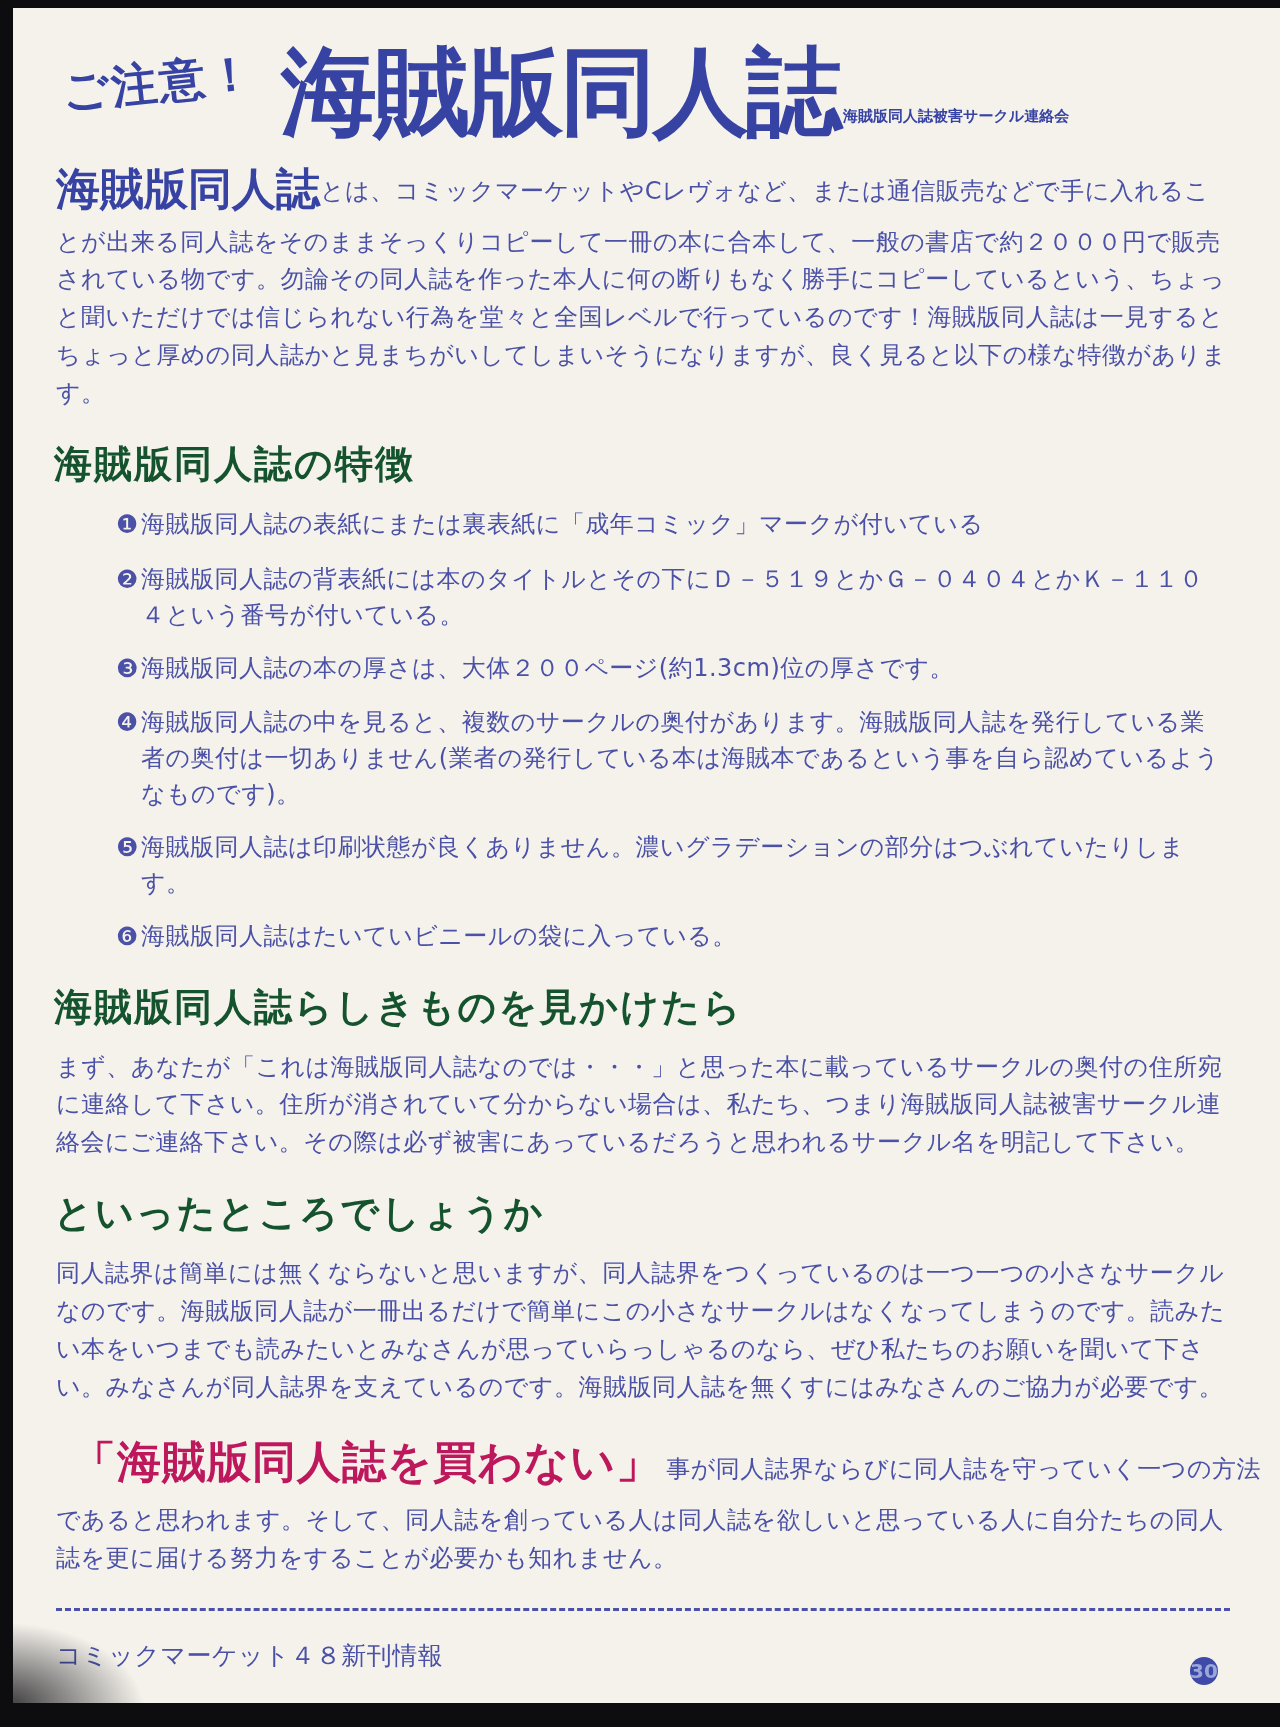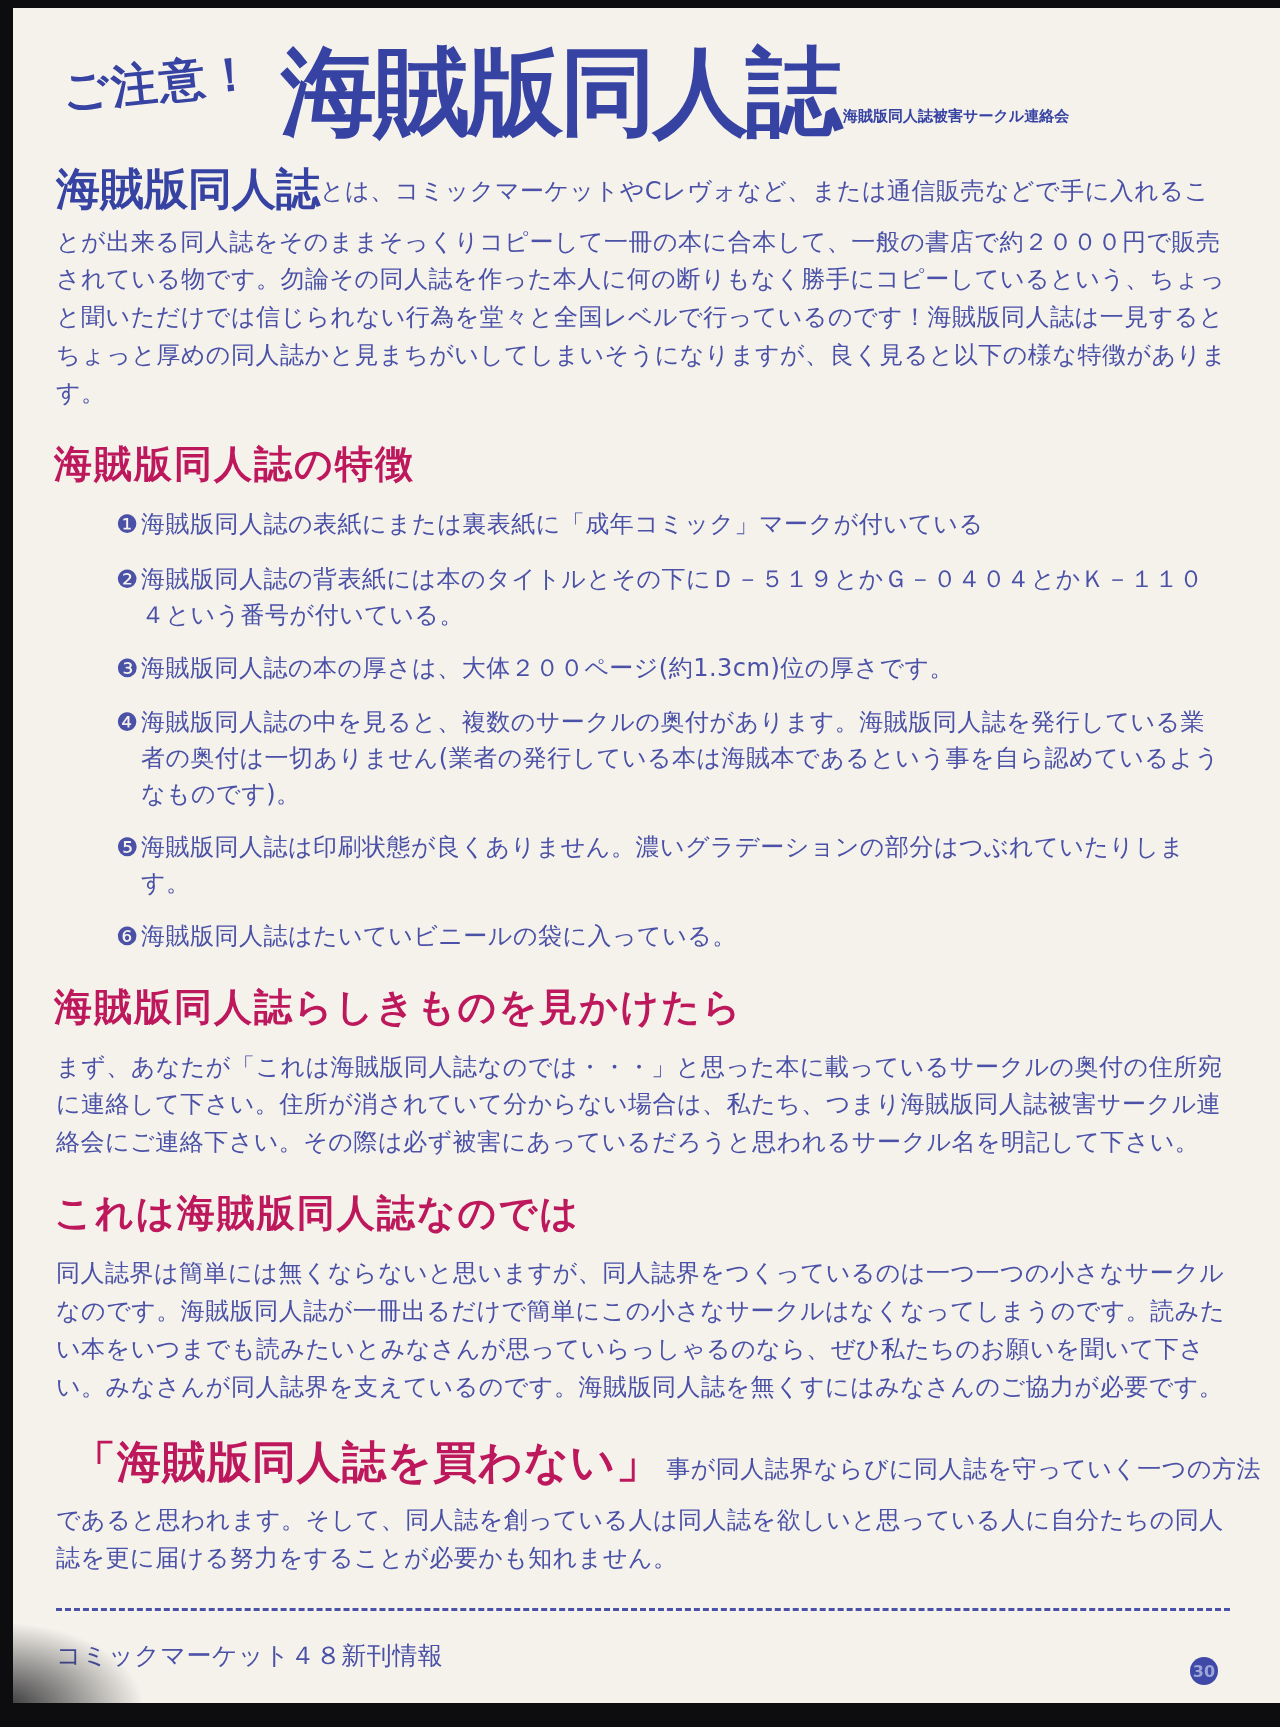--- a/index.html
+++ b/index.html
@@ -38,21 +38,21 @@
     font-size:15px;font-weight:bold;color:#3743a3;
     margin:0 0 14px 4px;white-space:nowrap;
   }
 
   p{margin:0;}
   .body-text{font-size:24px;line-height:1.58;letter-spacing:.5px;}
   .intro{margin:14px 6px 0 6px;}
   .intro-lead{font-size:44px;font-weight:bold;color:#3743a3;vertical-align:-5px;letter-spacing:0;}
 
   h2{
-    font-size:38px;font-weight:bold;color:#be185d;
+    font-size:38px;font-weight:bold;color:#14532d;
     margin:26px 0 16px 4px;letter-spacing:2px;
   }
   .features{list-style:none;margin:6px 10px 0 66px;padding:0;}
   .feature{display:flex;font-size:24px;line-height:1.5;margin-bottom:17px;letter-spacing:.5px;}
   .fnum{flex:0 0 auto;font-size:25px;margin-right:2px;}
   .ftext{flex:1 1 auto;}
   .closing{margin:8px 6px 0 6px;}
 
   .para{margin:10px 6px 0 6px;}
 
@@ -61,21 +61,21 @@
   .slogan-rest{font-size:24px;letter-spacing:.5px;}
 
   .dashed{border-top:3px dashed #4a51a6;margin:30px 6px 0 6px;height:0;}
   .comiket{margin-top:24px;font-size:25px;line-height:1.7;letter-spacing:.5px;}
   .ck-title{margin-left:6px;}
 
   .page-num{
     position:absolute;right:62px;bottom:42px;
     width:28px;height:28px;border-radius:50%;
     background:#3e49a8;color:#9ba6d9;
-    font-size:16px;font-weight:bold;
+    font-size:20px;font-weight:bold;
     display:flex;align-items:center;justify-content:center;
   }
 </style>
 </head>
 <body>
 
 <div class="page">
   <div class="content">
 
     <header class="masthead">
@@ -112,21 +112,21 @@
       <li class="feature">
         <span class="fnum">❻</span>
         <span class="ftext">海賊版同人誌はたいていビニールの袋に入っている。</span>
       </li>
     </ul>
 
 
     <h2>海賊版同人誌らしきものを見かけたら</h2>
     <p class="para body-text">まず、あなたが「これは海賊版同人誌なのでは・・・」と思った本に載っているサークルの奥付の住所宛に連絡して下さい。住所が消されていて分からない場合は、私たち、つまり海賊版同人誌被害サークル連絡会にご連絡下さい。その際は必ず被害にあっているだろうと思われるサークル名を明記して下さい。</p>
 
-    <h2>これは海賊版同人誌なのでは</h2>
+    <h2>といったところでしょうか</h2>
     <p class="para body-text">同人誌界は簡単には無くならないと思いますが、同人誌界をつくっているのは一つ一つの小さなサークルなのです。海賊版同人誌が一冊出るだけで簡単にこの小さなサークルはなくなってしまうのです。読みたい本をいつまでも読みたいとみなさんが思っていらっしゃるのなら、ぜひ私たちのお願いを聞いて下さい。みなさんが同人誌界を支えているのです。海賊版同人誌を無くすにはみなさんのご協力が必要です。</p>
 
     <p class="slogan-line"><span class="slogan">「海賊版同人誌を買わない」</span> <span class="slogan-rest">事が同人誌界ならびに同人誌を守っていく一つの方法</span></p>
     <p class="para body-text">であると思われます。そして、同人誌を創っている人は同人誌を欲しいと思っている人に自分たちの同人誌を更に届ける努力をすることが必要かも知れません。</p>
 
     <div class="dashed"></div>
 
     <div class="comiket">
       <p class="ck-title">コミックマーケット４８新刊情報</p>
 

